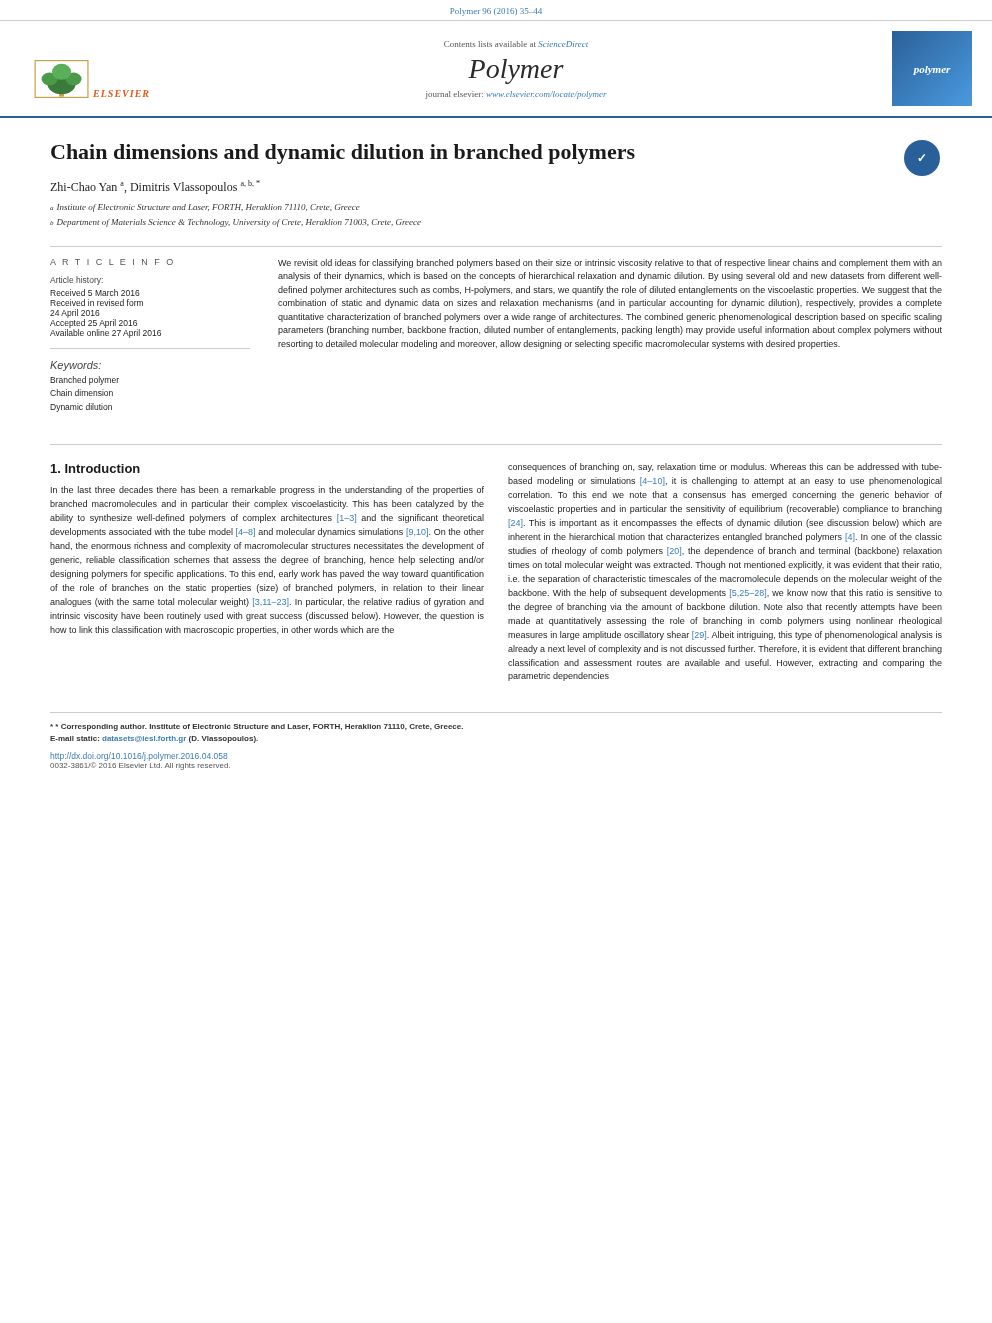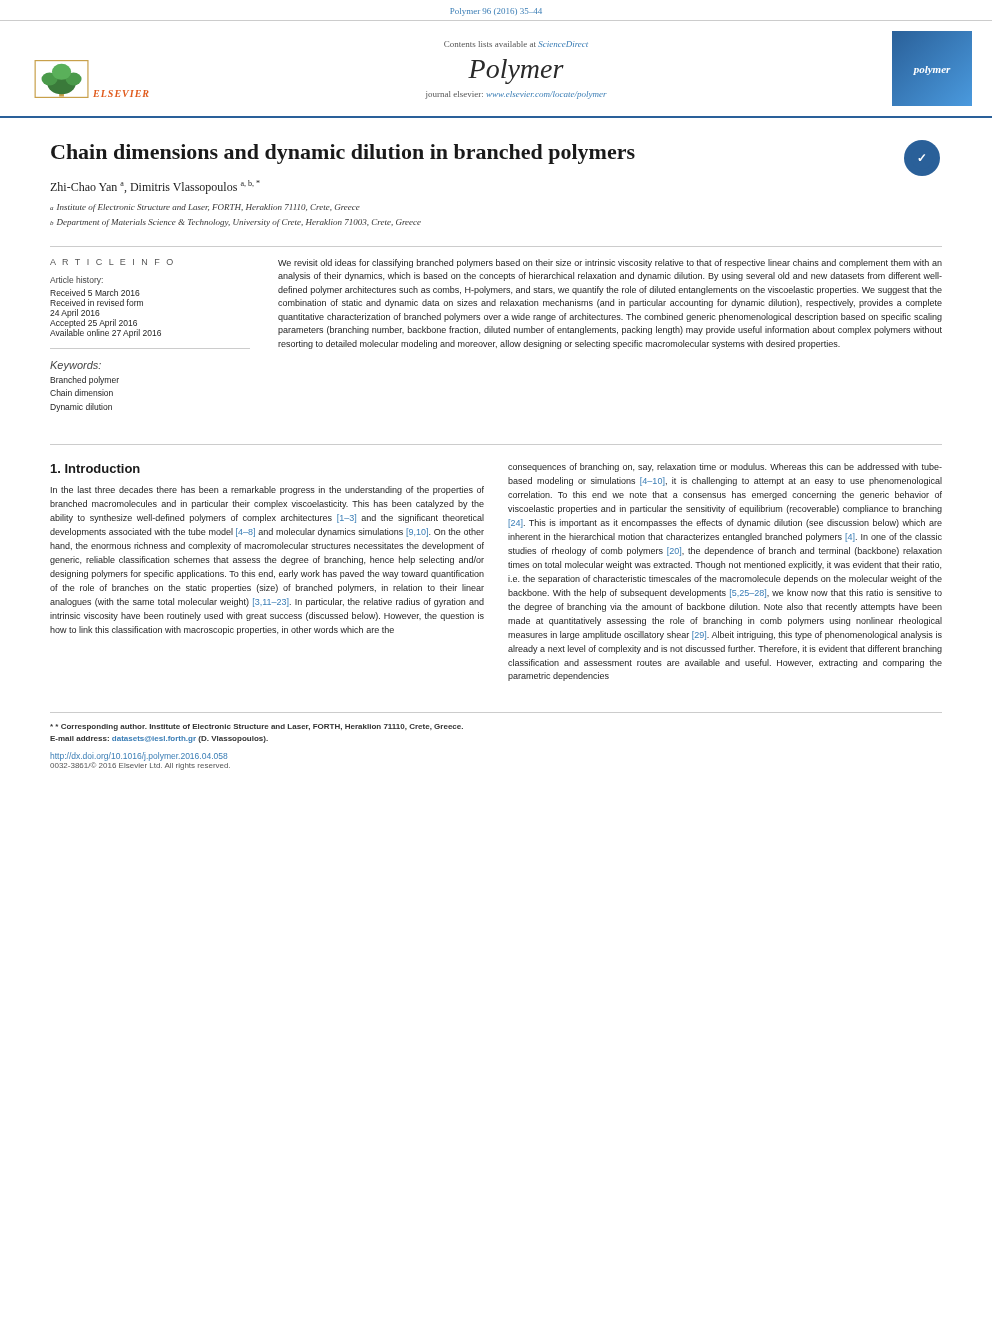--- a/index.html
+++ b/index.html
@@ -455,21 +455,21 @@
           </div>
         </div>
       </div>
 
       <div class="footnote-area">
         <div class="footnote-text">
           <span>* </span>
           <span>* Corresponding author. Institute of Electronic Structure and Laser, FORTH, Heraklion 71110, Crete, Greece.</span>
         </div>
         <div class="footnote-text">
-          <span>E-mail address:</span>
+          <span>E-mail static:</span>
           <a class="footnote-email">
             <span>datasets@iesl.forth.gr</span>
           </a>
           <span>(D. Vlassopoulos).</span>
         </div>
         <div class="doi-line">
           <span>http://dx.doi.org/10.1016/j.polymer.2016.04.058</span>
         </div>
         <div class="issn-line">0032-3861/© 2016 Elsevier Ltd. All rights reserved.</div>
       </div>

